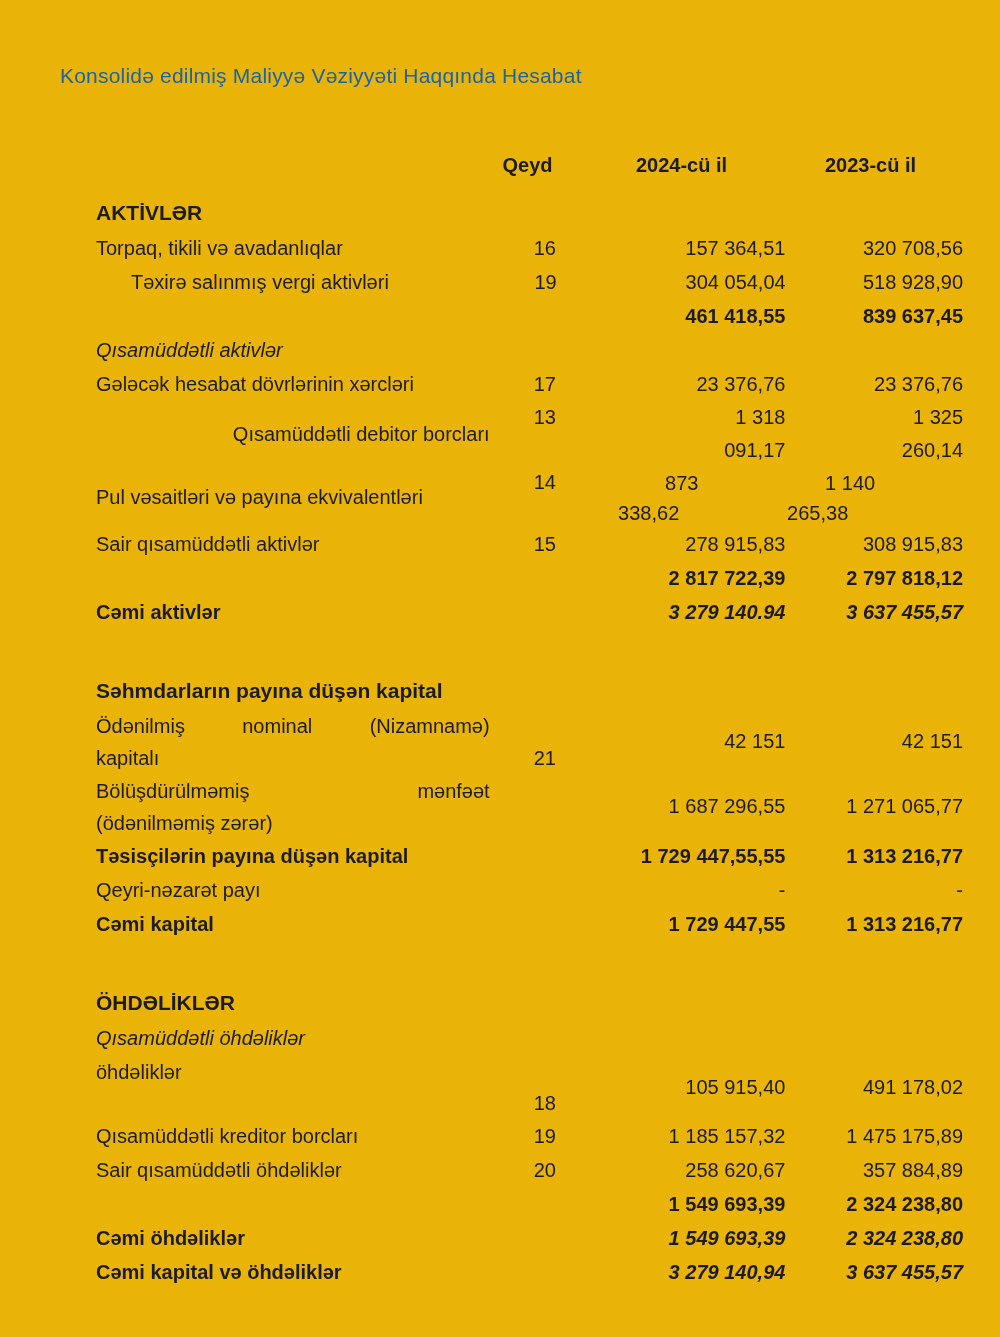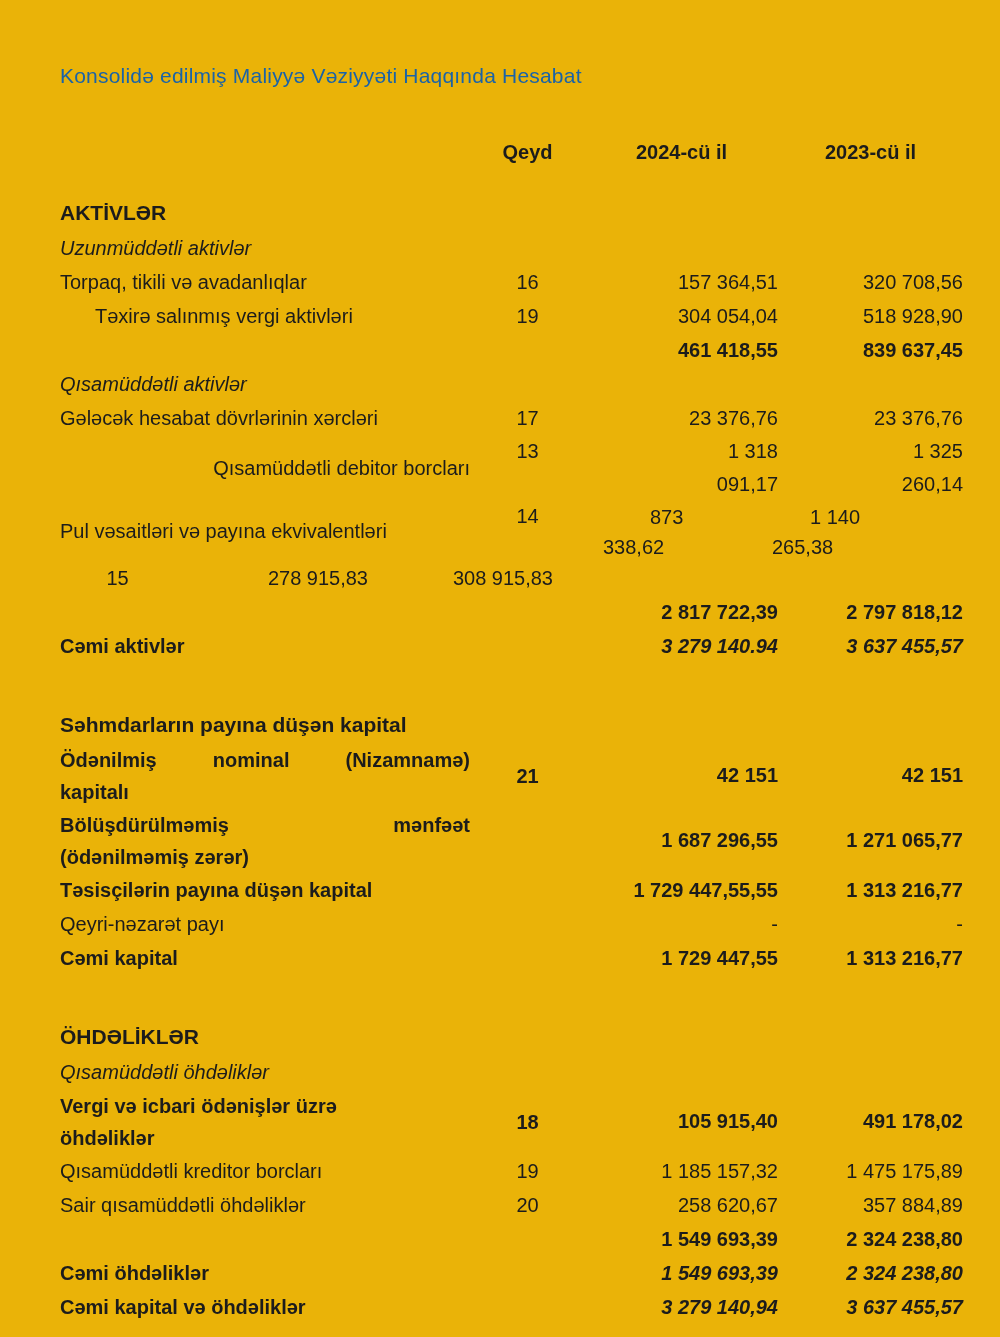--- a/index.html
+++ b/index.html
@@ -18,28 +18,28 @@
     font-size:21px;
     letter-spacing:0.2px;
   }
   .table{
     margin:53px 37px 0 60px;
     width:903px;
   }
   .hdr-row{
     display:flex;
     min-height:36px;
-    align-items:flex-start;
+    align-items:flex-end;
     font-weight:700;
   }
   .hdr-label{width:410px;}
   .hdr-qeyd{width:115px;text-align:center;}
   .hdr-v24{width:193px;text-align:center;}
   .hdr-v23{width:185px;text-align:center;}
-  .row{display:flex;min-height:34px;align-items:center;}
+  .row{display:flex;min-height:34px;align-items:center;margin-left:36px;}
   .c-label{width:410px;line-height:24px;}
   .c-label.indent{padding-left:35px;box-sizing:border-box;}
   .c-qeyd{width:115px;text-align:center;}
   .c-v24{width:193px;text-align:right;}
   .c-v23{width:185px;text-align:right;}
   .row.section{min-height:36px;margin-top:0;}
   .row.section .c-label{font-weight:700;font-size:21px;width:903px;}
   .row.section.first{margin-top:18px;}
   .row.subsection .c-label{font-style:italic;width:903px;}
   .row.subtotal .c-v24,.row.subtotal .c-v23{font-weight:700;}
@@ -55,21 +55,21 @@
   .row.pul{min-height:60px;align-items:flex-start;}
   .row.pul .c-label{align-self:center;}
   .row.pul .c-qeyd{line-height:30px;}
   .c-pulvals{position:relative;width:378px;height:60px;}
   .c-pulvals span{position:absolute;line-height:30px;white-space:nowrap;}
   .c-pulvals .f24a{left:65px;top:1px;}
   .c-pulvals .f24b{left:18px;top:31px;}
   .c-pulvals .f23a{left:225px;top:1px;}
   .c-pulvals .f23b{left:187px;top:31px;}
   
-  .row.item-wrap{min-height:64px;align-items:center;font-weight:bold;}
+  .row.item-wrap{min-height:64px;align-items:flex-end;}
   .row.item-wrap .c-label{line-height:32px;align-self:flex-start;padding-top:1px;}
   .row.item-wrap .c-qeyd{line-height:32px;padding-top:1px;}
   .row.item-wrap .c-v24,.row.item-wrap .c-v23{align-self:center;}
   .justify-line{display:flex;justify-content:space-between;}
   .row.gap{height:44px;min-height:44px;}
 </style>
 </head>
 <body>
 
 <div class="page">
@@ -79,23 +79,20 @@
     <div class="hdr-row">
       <div class="hdr-label"></div>
       <div class="hdr-qeyd">Qeyd</div>
       <div class="hdr-v24">2024-cü il</div>
       <div class="hdr-v23">2023-cü il</div>
     </div>
     <div id="rows">
         <div class="row section first">
           <div class="c-label">AKTİVLƏR</div>
         </div>
-        <div class="row subsection">
-          <div class="c-label">Uzunmüddətli aktivlər</div>
-        </div>
         <div class="row item">
           <div class="c-label">Torpaq, tikili və avadanlıqlar</div>
           <div class="c-qeyd">16</div>
           <div class="c-v24">
             <div>157 364,51</div>
           </div>
           <div class="c-v23">
             <div>320 708,56</div>
           </div>
         </div>
@@ -148,20 +145,21 @@
           <div class="c-label">Pul vəsaitləri və payına ekvivalentləri</div>
           <div class="c-qeyd">14</div>
           <div class="c-pulvals">
             <span class="f24a">873</span>
             <span class="f24b">338,62</span>
             <span class="f23a">1 140</span>
             <span class="f23b">265,38</span>
           </div>
         </div>
         <div class="row item">
+          <div class="c-label">Sair qısamüddətli aktivlər</div>
           <div class="c-qeyd">15</div>
           <div class="c-v24">
             <div>278 915,83</div>
           </div>
           <div class="c-v23">
             <div>308 915,83</div>
           </div>
         </div>
         <div class="row subtotal">
           <div class="c-label"></div>
@@ -252,21 +250,20 @@
         </div>
         <div class="row gap"></div>
         <div class="row section">
           <div class="c-label">ÖHDƏLİKLƏR</div>
         </div>
         <div class="row subsection">
           <div class="c-label">Qısamüddətli öhdəliklər</div>
         </div>
         <div class="row item-wrap">
           <div class="c-label">
-            <div>Vergi və icbari ödənişlər üzrə</div>
             <div>öhdəliklər</div>
           </div>
           <div class="c-qeyd">18</div>
           <div class="c-v24">
             <div>105 915,40</div>
           </div>
           <div class="c-v23">
             <div>491 178,02</div>
           </div>
         </div>

